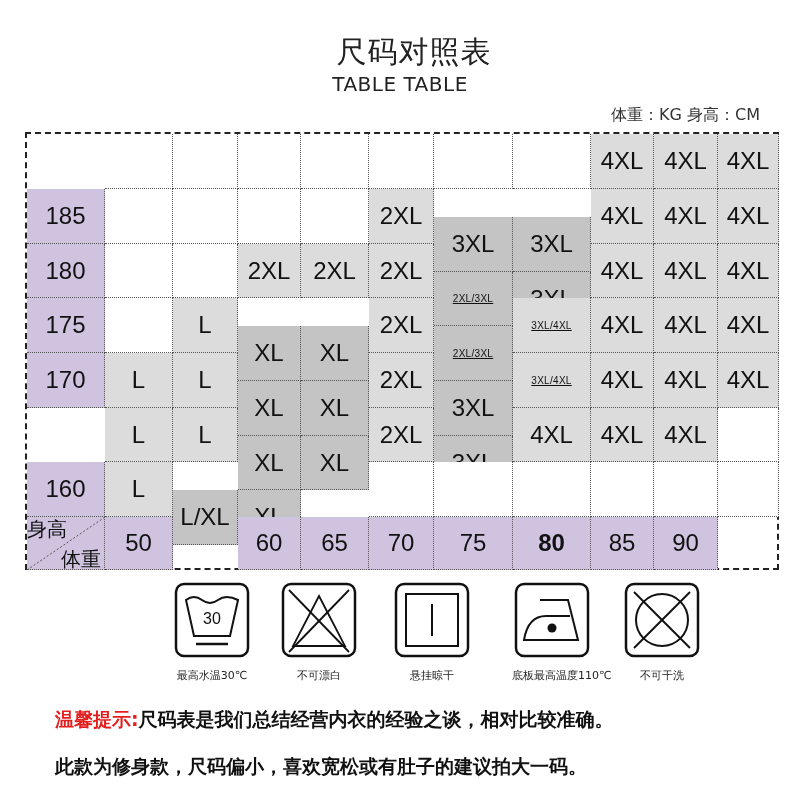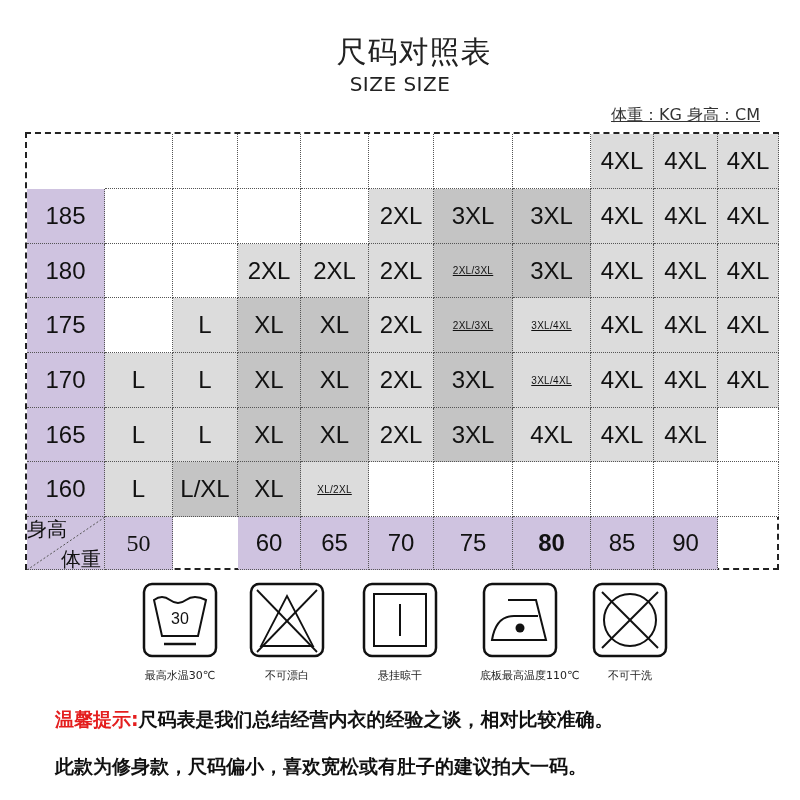--- a/index.html
+++ b/index.html
@@ -1,46 +1,46 @@
 <!DOCTYPE html>
 <html><head>
 <meta charset="utf-8">
 <style>
   * { margin:0; padding:0; box-sizing:border-box; }
   html, body { width:800px; height:800px; background:#ffffff; overflow:hidden; }
   body { position:relative; font-family:"Liberation Sans","DejaVu Sans",sans-serif; color:#111; }
 
   .title-cn { position:absolute; left:0; width:800px; top:32px; text-align:center; font-size:30px; color:#222; font-family:"DejaVu Sans",sans-serif; font-weight:300; letter-spacing:1px;padding-left:28px; }
   .title-en { position:absolute; left:0; width:800px; top:72px; text-align:center; font-size:20px; color:#222; font-family:"DejaVu Sans",sans-serif; letter-spacing:0.5px; }
-  .units { position:absolute; right:40px; top:105px; font-size:16px; color:#333; font-family:"DejaVu Sans",sans-serif;text-decoration:underline; }
+  .units { position:absolute; right:40px; top:105px; font-size:16px; color:#333; font-family:"DejaVu Sans",sans-serif; }
 
   .grid { position:absolute; left:25px; top:132px; width:754px; height:438px; border:2px dashed #222; }
   .cell { position:absolute; display:flex; align-items:center; justify-content:center; font-size:24px; color:#111;
           border-right:1px dotted #555; border-bottom:1px dotted #555; white-space:nowrap; }
   .cell.small { font-size:10px; letter-spacing:0.3px;text-decoration:underline; }
   .cell.purple { background:#cfc3e0; }
   .cell.w { background:#ffffff; }
   .cell.g1 { background:#dcdcdc; }
-  .cell.g2 { background:#c4c4c4; }
+  .cell.g2 { background:#c4c4c4;margin-top:28px; }
   .corner { position:absolute; overflow:hidden; }
   .corner .lt { position:absolute; left:0; top:2px; font-size:20px; line-height:20px; }
   .corner .rb { position:absolute; right:3px; bottom:0; font-size:20px; line-height:20px; }
 
-  .care { position:absolute; top:580px; width:80px; text-align:center; }
+  .care { position:absolute; top:580px; width:80px; text-align:center;margin-left:32px; }
   .care svg { display:block; margin:0 auto; }
   .care-label { font-size:11px; color:#222; margin-top:8px; white-space:nowrap; font-family:"DejaVu Sans",sans-serif; }
 
   .note { position:absolute; left:55px; font-size:19px; color:#111; font-family:"DejaVu Sans",sans-serif; white-space:nowrap; font-weight:bold; }
   .note .red { color:#e41e1e; }
 </style>
 </head>
 <body>
 
 <div class="title-cn">尺码对照表</div>
-<div class="title-en">SIZE SIZE</div>
+<div class="title-en">TABLE TABLE</div>
 <div class="units">体重：KG  身高：CM</div>
 
 <div class="grid" id="grid">
     <div class="cell w" style="left: 78px; top: 0px; width: 68px; height: 55px;"></div>
     <div class="cell w" style="left: 146px; top: 0px; width: 65px; height: 55px;"></div>
     <div class="cell w" style="left: 211px; top: 0px; width: 63px; height: 55px;"></div>
     <div class="cell w" style="left: 274px; top: 0px; width: 68px; height: 55px;"></div>
     <div class="cell w" style="left: 342px; top: 0px; width: 65px; height: 55px;"></div>
     <div class="cell w" style="left: 407px; top: 0px; width: 79px; height: 55px;"></div>
     <div class="cell w" style="left: 486px; top: 0px; width: 78px; height: 55px;"></div>
@@ -84,50 +84,48 @@
     <div class="cell g1" style="left: 78px; top: 219px; width: 68px; height: 55px;">L</div>
     <div class="cell g1" style="left: 146px; top: 219px; width: 65px; height: 55px;">L</div>
     <div class="cell g2" style="left: 211px; top: 219px; width: 63px; height: 55px;">XL</div>
     <div class="cell g2" style="left: 274px; top: 219px; width: 68px; height: 55px;">XL</div>
     <div class="cell g1" style="left: 342px; top: 219px; width: 65px; height: 55px;">2XL</div>
     <div class="cell g2" style="left: 407px; top: 219px; width: 79px; height: 55px;">3XL</div>
     <div class="cell g1 small" style="left: 486px; top: 219px; width: 78px; height: 55px;">3XL/4XL</div>
     <div class="cell g1" style="left: 564px; top: 219px; width: 63px; height: 55px;">4XL</div>
     <div class="cell g1" style="left: 627px; top: 219px; width: 64px; height: 55px;">4XL</div>
     <div class="cell g1" style="left: 691px; top: 219px; width: 61px; height: 55px;">4XL</div>
-    <div class="cell purple" style="left: 0px; top: 274px; width: 78px; height: 54px;">165</div>
     <div class="cell g1" style="left: 78px; top: 274px; width: 68px; height: 54px;">L</div>
     <div class="cell g1" style="left: 146px; top: 274px; width: 65px; height: 54px;">L</div>
     <div class="cell g2" style="left: 211px; top: 274px; width: 63px; height: 54px;">XL</div>
     <div class="cell g2" style="left: 274px; top: 274px; width: 68px; height: 54px;">XL</div>
     <div class="cell g1" style="left: 342px; top: 274px; width: 65px; height: 54px;">2XL</div>
     <div class="cell g2" style="left: 407px; top: 274px; width: 79px; height: 54px;">3XL</div>
     <div class="cell g1" style="left: 486px; top: 274px; width: 78px; height: 54px;">4XL</div>
     <div class="cell g1" style="left: 564px; top: 274px; width: 63px; height: 54px;">4XL</div>
     <div class="cell g1" style="left: 627px; top: 274px; width: 64px; height: 54px;">4XL</div>
     <div class="cell w" style="left: 691px; top: 274px; width: 61px; height: 54px;"></div>
     <div class="cell purple" style="left: 0px; top: 328px; width: 78px; height: 55px;">160</div>
     <div class="cell g1" style="left: 78px; top: 328px; width: 68px; height: 55px;">L</div>
     <div class="cell g2" style="left: 146px; top: 328px; width: 65px; height: 55px;">L/XL</div>
     <div class="cell g2" style="left: 211px; top: 328px; width: 63px; height: 55px;">XL</div>
-    <div class="cell g1 small" style="left: 274px; top: 328px; width: 68px; height: 55px;">XL/2XL</div>
     <div class="cell w" style="left: 342px; top: 328px; width: 65px; height: 55px;"></div>
     <div class="cell w" style="left: 407px; top: 328px; width: 79px; height: 55px;"></div>
     <div class="cell w" style="left: 486px; top: 328px; width: 78px; height: 55px;"></div>
     <div class="cell w" style="left: 564px; top: 328px; width: 63px; height: 55px;"></div>
     <div class="cell w" style="left: 627px; top: 328px; width: 64px; height: 55px;"></div>
     <div class="cell w" style="left: 691px; top: 328px; width: 61px; height: 55px;"></div>
     <div class="cell purple corner" style="left: 0px; top: 383px; width: 78px; height: 53px; display: block;">
       <svg style="position:absolute;left:0;top:0" width="78" height="53">
         <line x1="0" y1="53" x2="78" y2="0" stroke="#555" stroke-width="1" stroke-dasharray="2,2"></line>
       </svg>
       <span class="lt">身高</span>
       <span class="rb">体重</span>
     </div>
-    <div class="cell purple" style="left: 78px; top: 383px; width: 68px; height: 53px; font-family: Liberation Serif, serif;">50</div>
+    <div class="cell purple" style="left: 78px; top: 383px; width: 68px; height: 53px;">50</div>
     <div class="cell purple" style="left: 211px; top: 383px; width: 63px; height: 53px;">60</div>
     <div class="cell purple" style="left: 274px; top: 383px; width: 68px; height: 53px;">65</div>
     <div class="cell purple" style="left: 342px; top: 383px; width: 65px; height: 53px;">70</div>
     <div class="cell purple" style="left: 407px; top: 383px; width: 79px; height: 53px;">75</div>
     <div class="cell purple" style="left: 486px; top: 383px; width: 78px; height: 53px; font-weight: bold;">80</div>
     <div class="cell purple" style="left: 564px; top: 383px; width: 63px; height: 53px;">85</div>
     <div class="cell purple" style="left: 627px; top: 383px; width: 64px; height: 53px;">90</div>
   </div>
 
 <div class="care" style="left:140px;">

